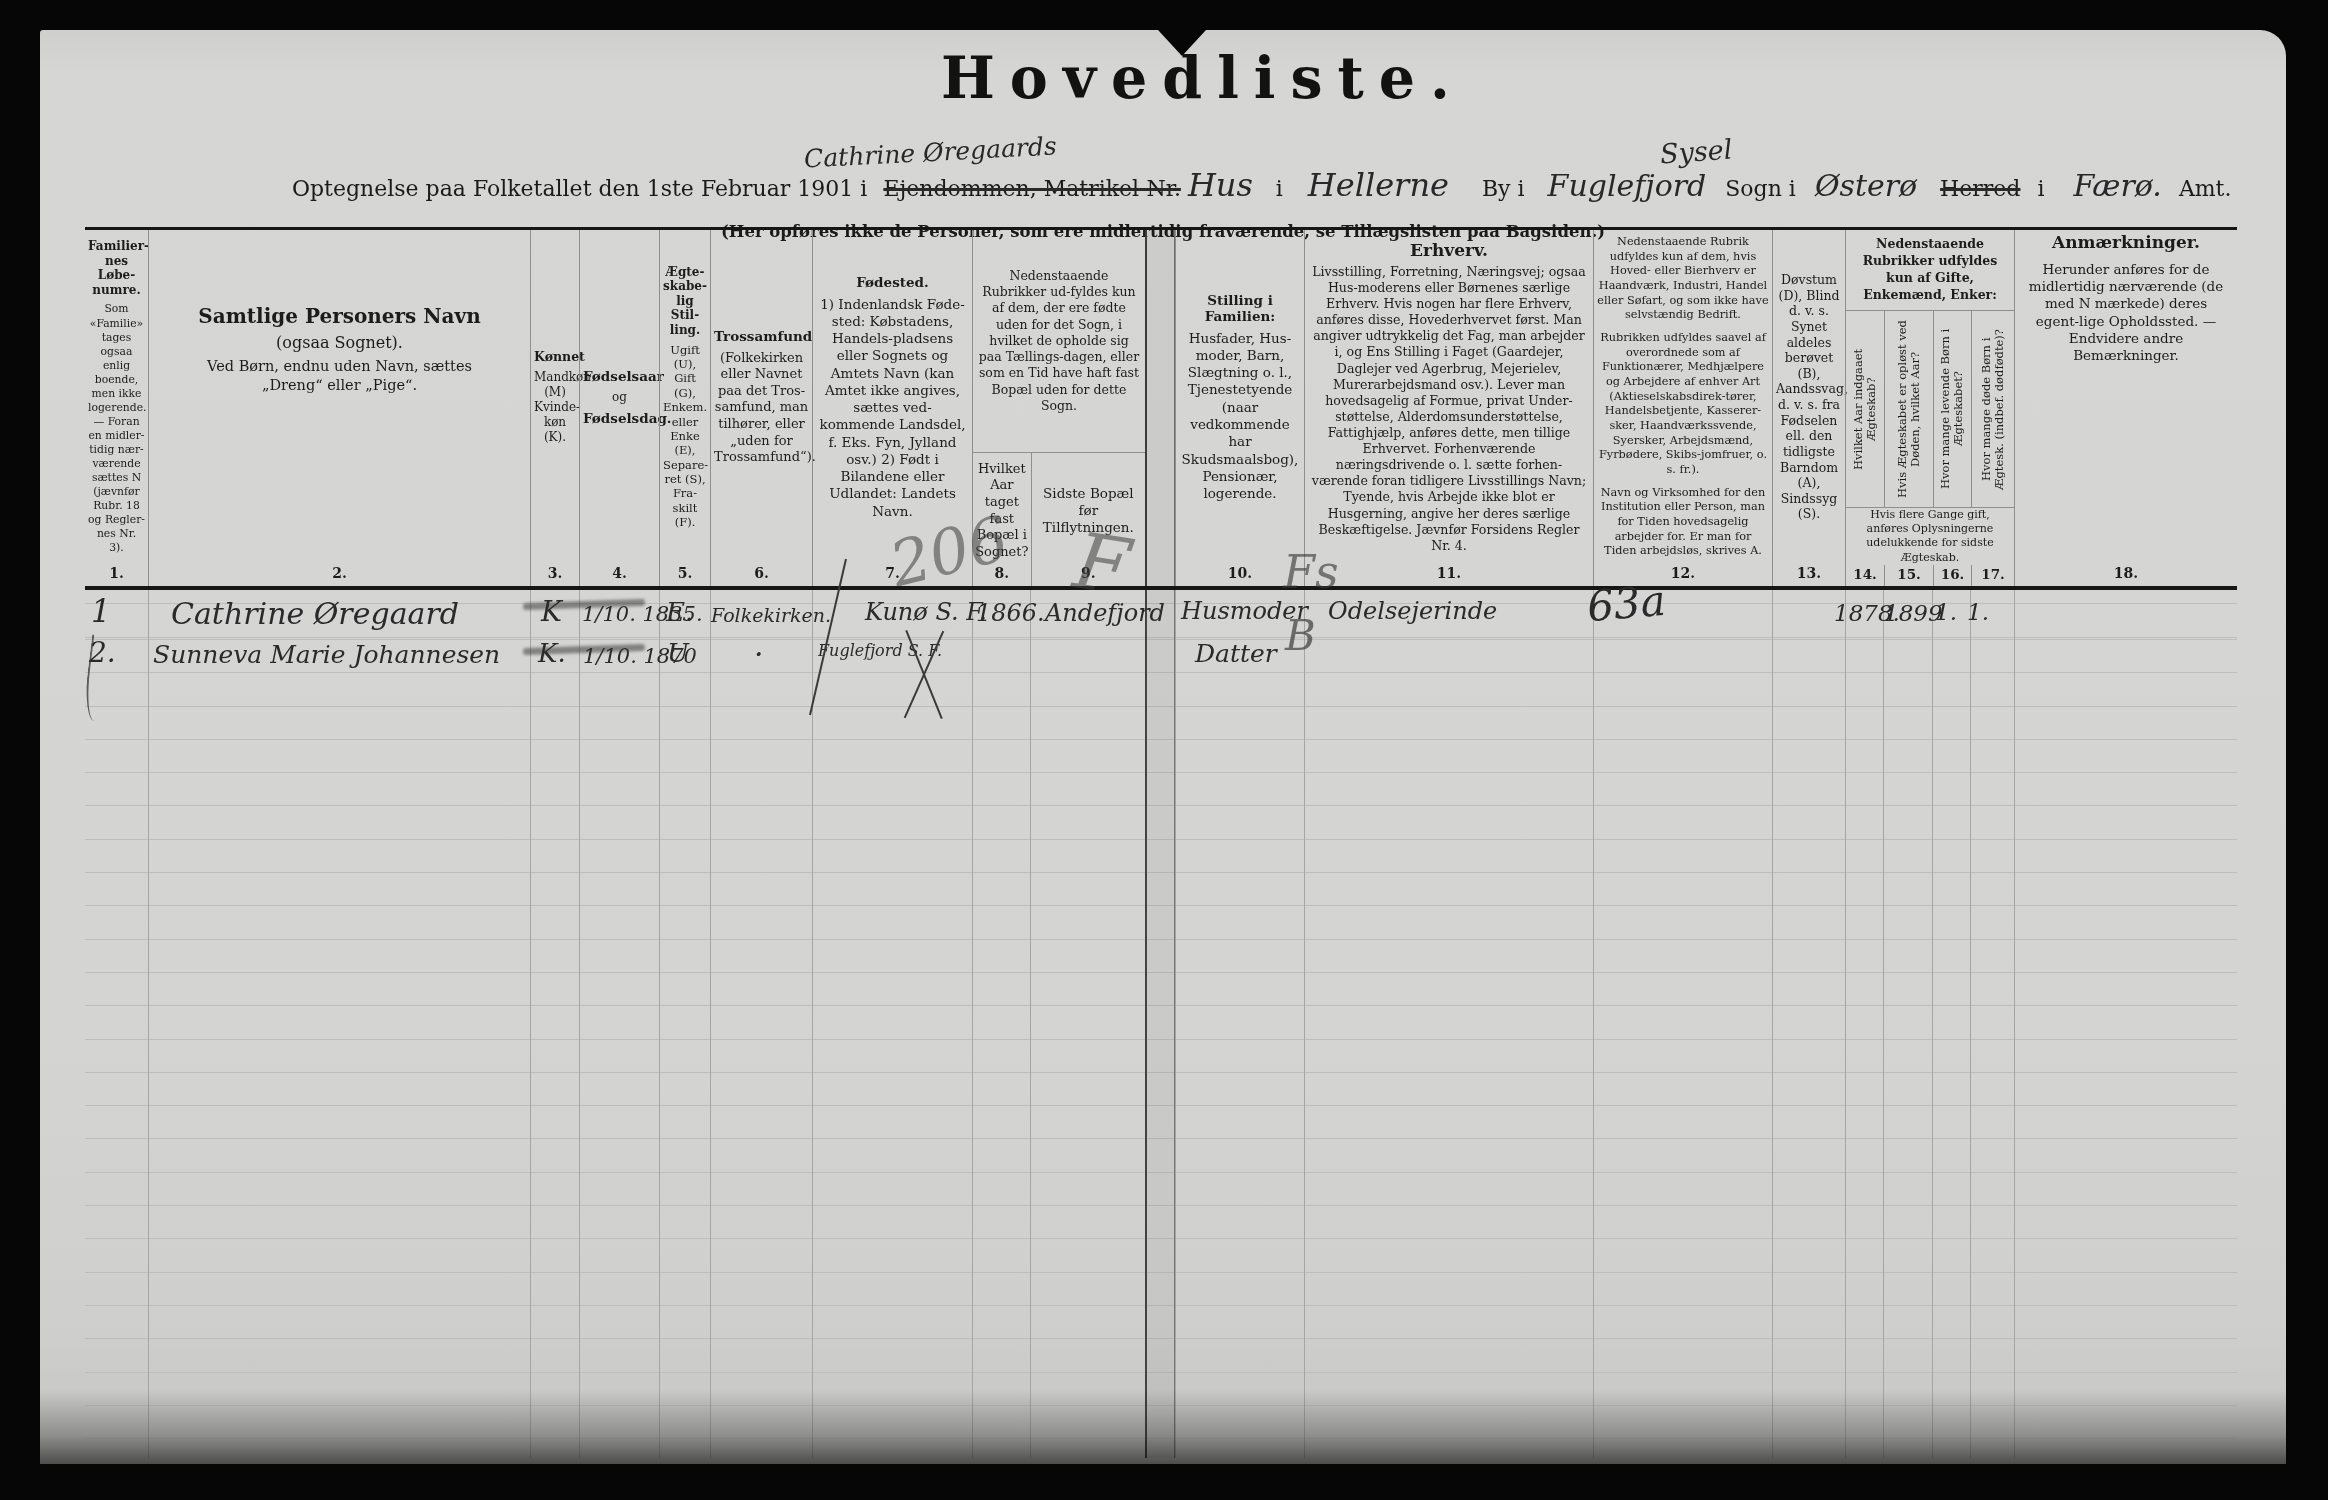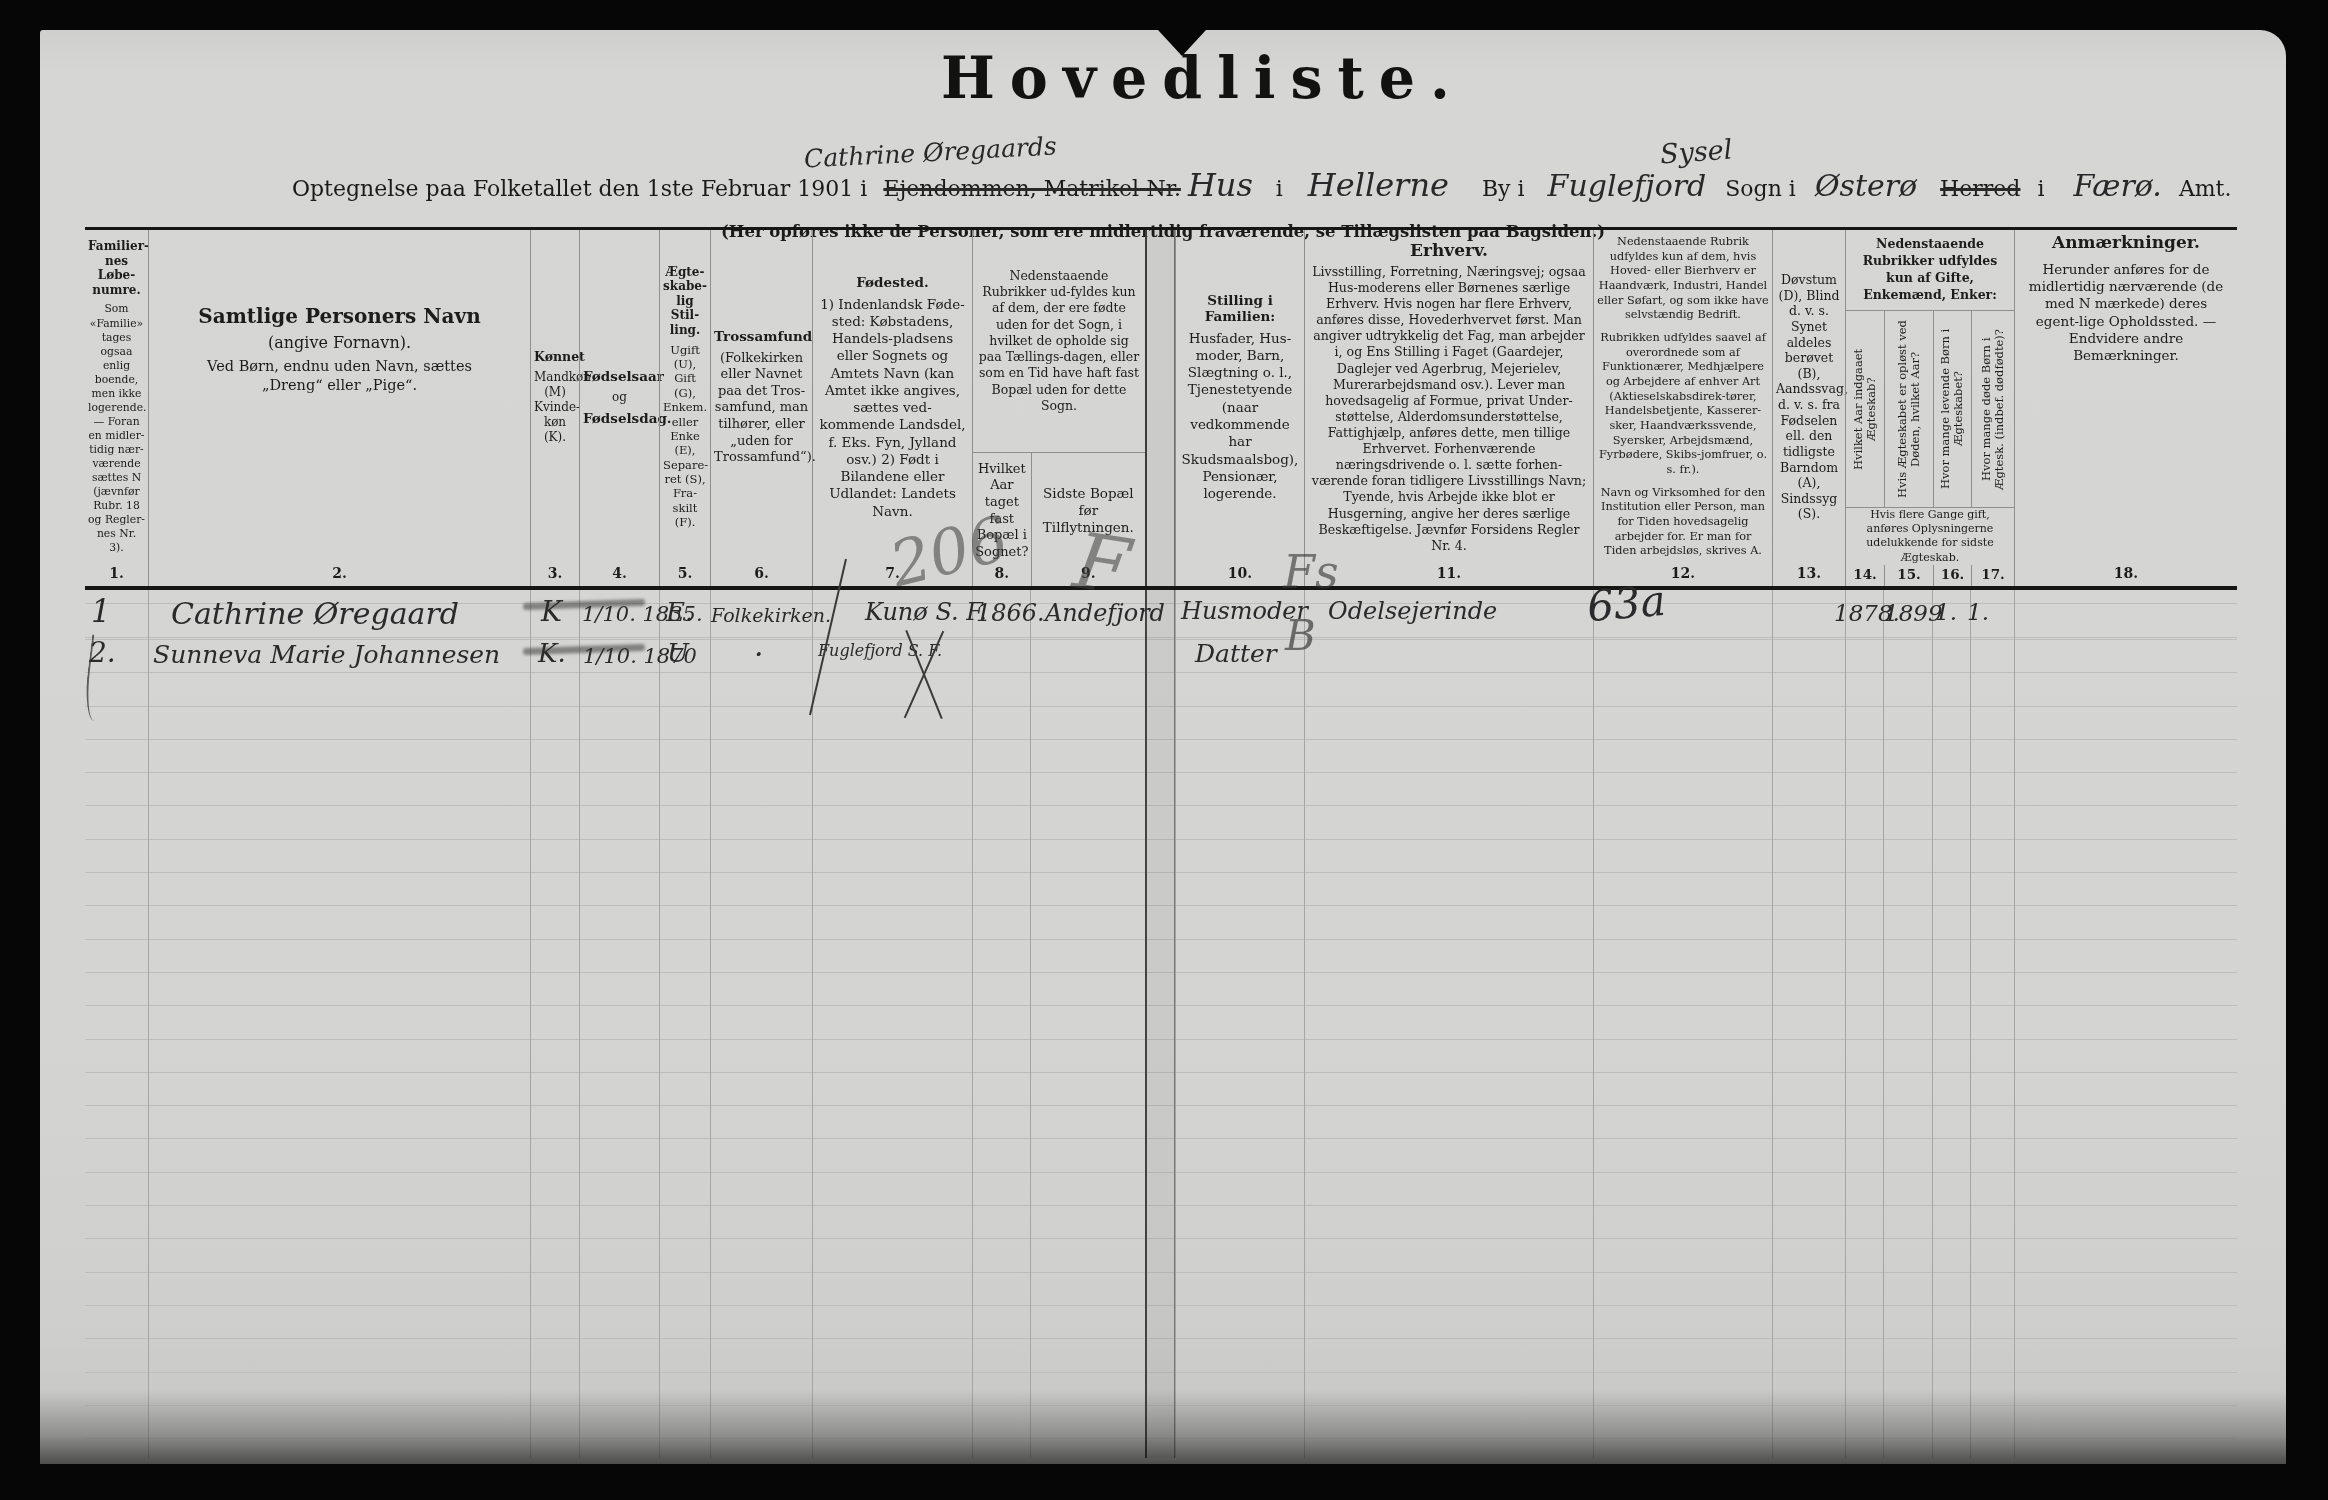--- a/index.html
+++ b/index.html
@@ -110,21 +110,21 @@
           <div class="cell-text">
             <div class="h-bold" style="font-size:12px">Familier-nes Løbe-numre.</div>
             <div class="h-tiny">Som «Familie» tages ogsaa enlig boende, men ikke logerende. — Foran en midler-tidig nær-værende sættes N (jævnfør Rubr. 18 og Regler-nes Nr. 3).</div>
           </div>
           <div class="num">1.</div>
         </div>
 
         <div class="col" style="width:382px;padding:2px 28px 0">
           <div class="cell-text" style="flex:0 0 auto;margin-top:72px">
             <div class="h-big">Samtlige Personers Navn</div>
-            <div class="h-sub">(angive Fornavn).</div>
+            <div class="h-sub">(ogsaa Sognet).</div>
             <div class="h-body" style="font-size:14.5px">Ved Børn, endnu uden Navn, sættes „Dreng“ eller „Pige“.</div>
           </div>
           <div class="num">2.</div>
         </div>
 
         <div class="col" style="width:49px">
           <div class="cell-text">
             <div class="h-bold" style="font-size:12.5px">Kønnet</div>
             <div class="h-small">Mandkøn (M) Kvinde-køn (K).</div>
           </div>

